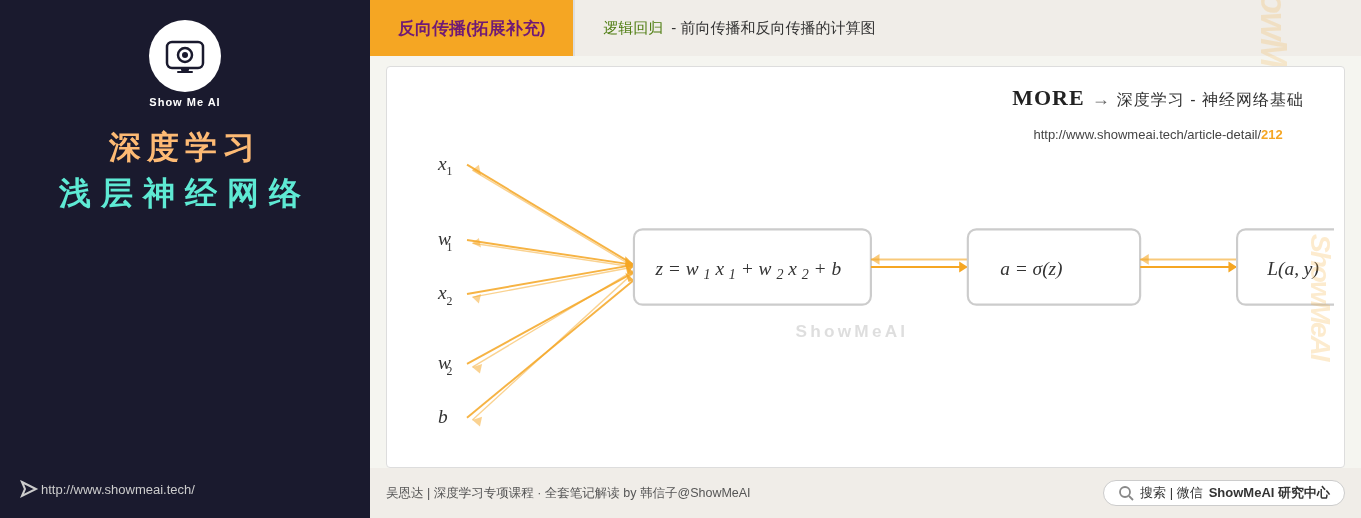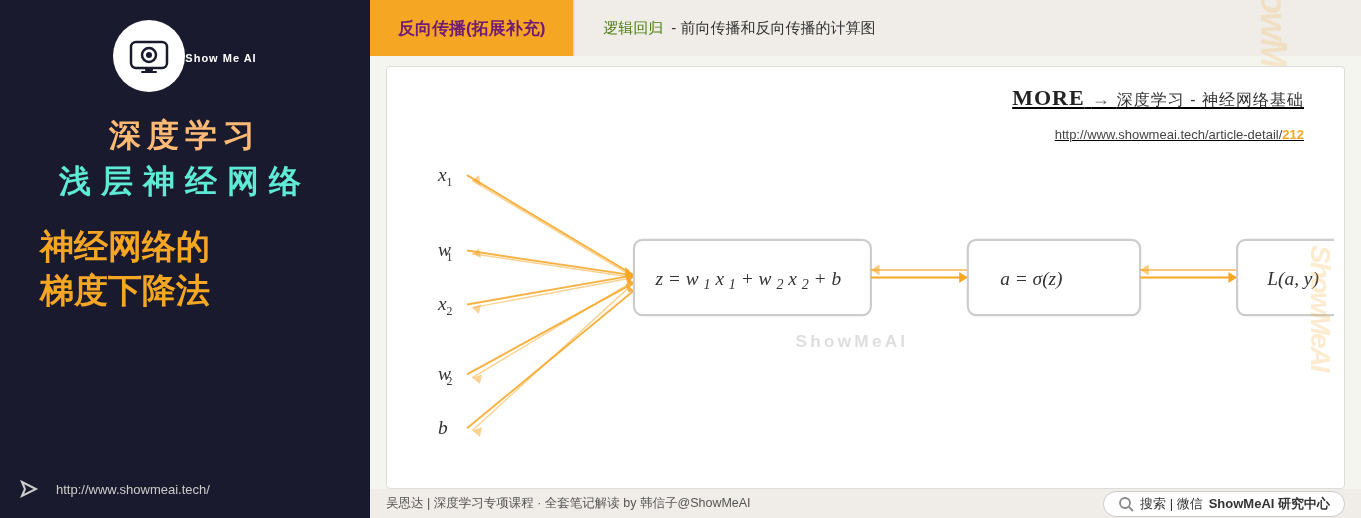--- a/index.html
+++ b/index.html
@@ -18,21 +18,21 @@
       min-width: 370px;
       background: #1a1a2e;
       display: flex;
       flex-direction: column;
       align-items: center;
       padding: 20px 20px 10px 20px;
       position: relative;
     }
     .logo-area {
       display: flex;
-      flex-direction: row;
+      flex-direction: column;
       align-items: center;
       margin-bottom: 10px;
     }
     .logo-circle {
       width: 72px;
       height: 72px;
       border-radius: 50%;
       background: #fff;
       display: flex;
       align-items: center;
@@ -76,21 +76,21 @@
       line-height: 1.3;
     }
     .sidebar-bottom {
       position: absolute;
       bottom: 18px;
       left: 0;
       width: 100%;
       display: flex;
       align-items: center;
       padding-left: 18px;
-      gap: 16px;
+      gap: 1px;
     }
     .sidebar-url {
       color: #ccc;
       font-size: 13px;
     }
     .nav-icon {
       width: 22px;
       height: 22px;
       flex-shrink: 0;
     }
@@ -173,22 +173,21 @@
       position: relative;
       padding: 10px 10px 10px 10px;
       overflow: hidden;
     }
 
     
     .info-block {
       position: absolute;
       top: 18px;
       right: 40px;
-      text-align: right;
-      text-decoration: underline;
+      text-align: center;
     }
     .info-more {
       font-size: 22px;
       font-weight: 900;
       color: #222;
       letter-spacing: 1px;
     }
     .info-more span.more-arrow {
       color: #666;
       font-weight: normal;
@@ -227,21 +226,21 @@
     }
 
     
     .nn-diagram {
       width: 100%;
       height: 100%;
     }
 
     
     .bottom-bar {
-      height: 29px;
+      height: 50px;
       background: #f0ede8;
       display: flex;
       align-items: center;
       padding: 0 16px;
       gap: 6px;
     }
     .bottom-text {
       font-size: 12.5px;
       color: #555;
     }
@@ -274,24 +273,20 @@
         <rect x="18" y="34" width="8" height="3" rx="1" fill="#1a1a2e"></rect>
         <rect x="14" y="37" width="16" height="2" rx="1" fill="#1a1a2e"></rect>
       </svg>
     </div>
     <span class="logo-text">Show Me AI</span>
   </div>
 
   <div class="sidebar-title1">深度学习</div>
   <div class="sidebar-title2">浅层神经网络</div>
 
-  <div class="sidebar-highlight">
-    <div>神经网络的</div>
-    <div>梯度下降法</div>
-  </div>
 
   <div class="sidebar-bottom">
     <svg class="nav-icon" viewBox="0 0 22 22">
       <polygon points="4,4 18,11 4,18 7,11" fill="none" stroke="#ccc" stroke-width="2"></polygon>
     </svg>
     <span class="sidebar-url">http://www.showmeai.tech/</span>
   </div>
 </div>
 
 <div class="main">

